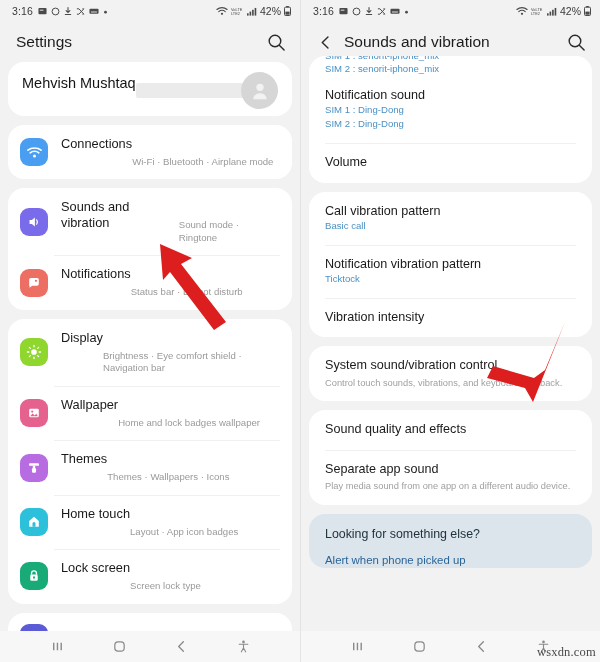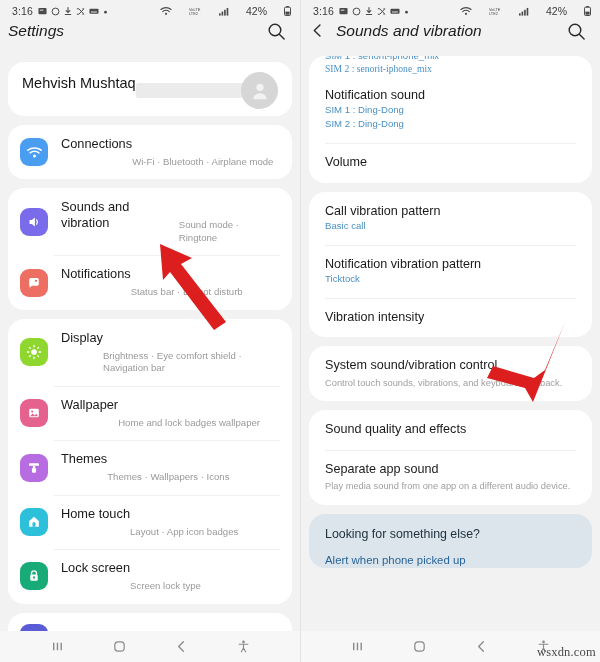--- a/index.html
+++ b/index.html
@@ -20,29 +20,29 @@
 
   
   .statusbar{
     height:22px;background:#f2f2f2;
     display:flex;align-items:center;
     padding:0 9px 0 12px;
     box-sizing:border-box;
   }
   .sb-time{font-size:10.5px;color:#3a3a3a;letter-spacing:0.1px;}
   .sb-left-icons{display:flex;align-items:center;gap:4px;margin-left:5px;}
-  .sb-right{margin-left:auto;display:flex;align-items:center;gap:17px;}
+  .sb-right{margin-left:auto;display:flex;align-items:center;gap:3px;}
   .sb-batt-text{font-size:10.5px;color:#3a3a3a;}
   .sb-ic{display:block;}
 
   
   .appbar{
     height:40px;background:#f2f2f2;
-    display:flex;align-items:flex-start;
-    padding:0 14px 0 8px;box-sizing:border-box;font-style:italic;
+    display:flex;align-items:center;
+    padding:0 14px 0 16px;box-sizing:border-box;
   }
   .appbar .back{margin-right:10px;display:flex;align-items:center;cursor:pointer;}
   .appbar .title{
     font-size:15.5px;color:#1c1c1c;font-weight:400;
   }
   .appbar .spacer{flex:1;}
   .search-ic{cursor:pointer;display:flex;align-items:center;}
 
   
   .body{
@@ -101,21 +101,21 @@
   }
   .srow-title{font-size:12.6px;color:#1a1a1a;line-height:1.3;}
   .srow-blue{font-size:9.6px;color:#4a90c4;line-height:1.45;margin-top:0;}
   .srow-sub{font-size:9.3px;color:#a0a0a0;line-height:1.35;margin-top:3px;}
   .clip-fade{
     position:relative;height:20px;overflow:hidden;padding:0 16px;
   }
   .clip-fade .l1{font-size:9.6px;color:#4a90c4;line-height:1.45;
     position:absolute;top:-7px;left:16px;}
   .clip-fade .l2{font-size:9.6px;color:#4a90c4;line-height:1.45;
-    position:absolute;top:6px;left:16px;font-family:Liberation Serif, serif;}
+    position:absolute;top:6px;left:16px;}
 
   
   .promo{
     background:#dce5ec;border-radius:16px;padding:12px 16px 6px 16px;
     box-sizing:border-box;overflow:hidden;height:54px;
   }
   .promo-title{font-size:12.4px;color:#20333f;line-height:1.3;}
   .promo-link{font-size:11.4px;color:#2a6496;margin-top:11px;line-height:1.3;cursor:pointer;}
 
   

